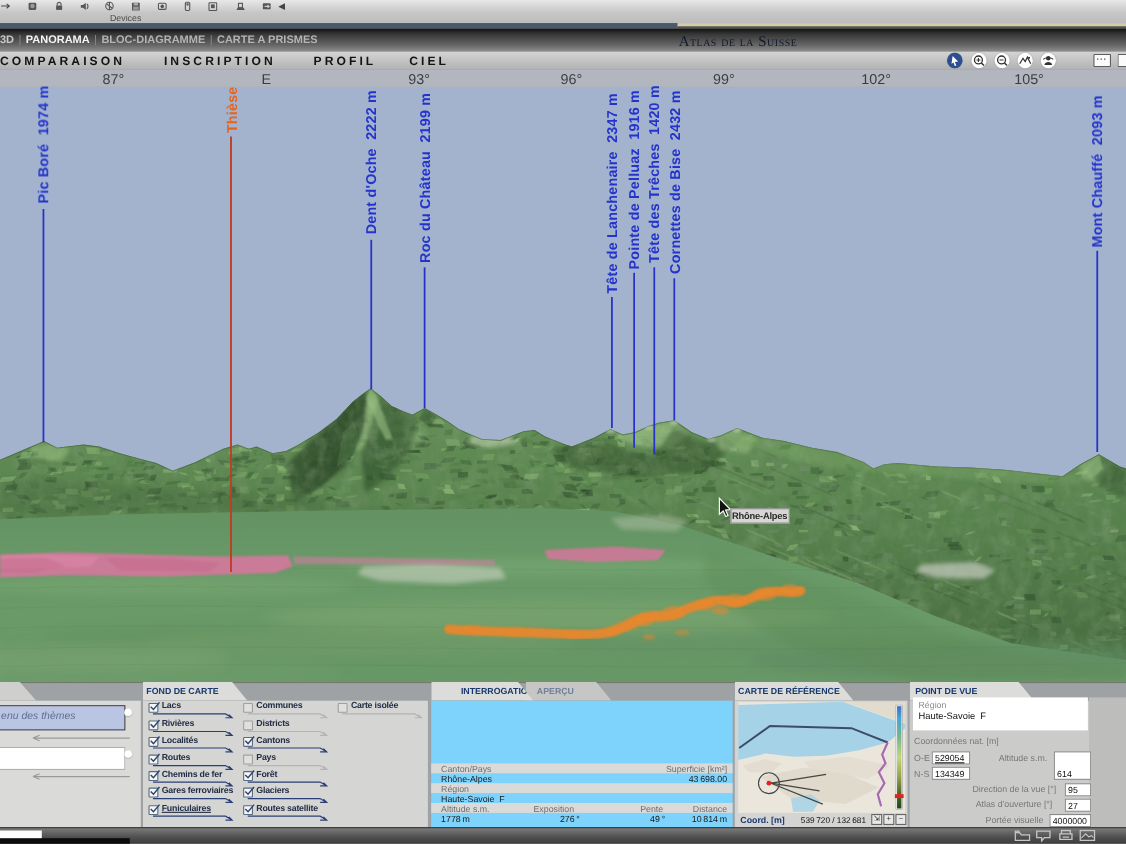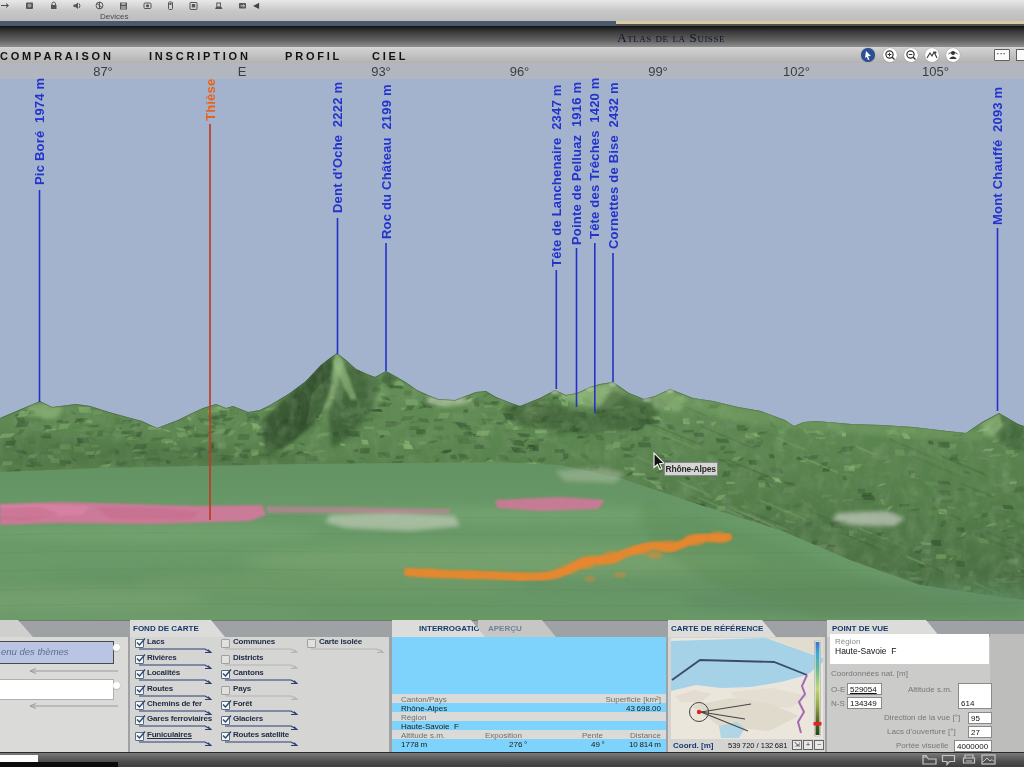--- a/index.html
+++ b/index.html
@@ -71,20 +71,21 @@
       <rect x="1" y="2" width="7" height="5.5" rx="0.8" fill="#555"></rect>
       <path d="M2.5 4.8 h4 M5.2 3.5 l1.5 1.3 l-1.5 1.3" stroke="#ccc" fill="none"></path>
     </svg>
 <div style="position:absolute;left:253px;top:1px;font-size:8px;color:#444;">◀</div>
 <div id="devlbl">Devices</div>
 </div>
 <div id="band-l" class="abs"></div>
 <div id="band-r1" class="abs"></div>
 <div id="band-r2" class="abs"></div>
 <div id="titlebar" class="abs">
+<div id="tbmenu"><b style="color:#c9c9c9">3D</b><span class="sep">|</span><b>PANORAMA</b><span class="sep">|</span>BLOC-DIAGRAMME<span class="sep">|</span>CARTE A PRISMES</div>
 <div id="apptitle">Atlas de la Suisse</div>
 </div>
 <div id="menurow" class="abs">
 <div class="mi" style="left:0px">COMPARAISON</div>
 <div class="mi" style="left:149px">INSCRIPTION</div>
 <div class="mi" style="left:285px">PROFIL</div>
 <div class="mi" style="left:372px">CIEL</div>
 </div>
 <div class="toolc" style="left:861px;background:#2c4f93;"><svg width="14" height="14">
       <path d="M5 3 L10 8 L7 8.3 L8.5 11.5 L7 12 L5.8 8.8 L4 10 Z" fill="#fff"></path>
@@ -1562,21 +1563,21 @@
 <div style="position:absolute;left:163px;top:-3px;width:34px;height:118px;background:#bdbdbb;"></div>
 <div style="position:absolute;left:4px;top:32px;font-size:8px;color:#77777a;">Coordonnées nat. [m]</div>
 <div style="position:absolute;font-size:8px;color:#77777a;left:4px;top:48px;">O-E</div>
     <div style="position:absolute;background:#fff;border:1px solid #8a8a8a;font-size:8px;color:#111;padding:1px 0 0 2px;left:20px;top:46px;width:31px;height:9px;text-decoration:underline;">529054</div>
 <div style="position:absolute;font-size:8px;color:#77777a;left:81px;top:48px;">Altitude s.m.</div>
     <div style="position:absolute;background:#fff;border:1px solid #8a8a8a;font-size:8px;color:#111;padding:15px 0 0 2px;left:131px;top:46px;width:30px;height:9px;">614</div>
 <div style="position:absolute;font-size:8px;color:#77777a;left:4px;top:62px;">N-S</div>
     <div style="position:absolute;background:#fff;border:1px solid #8a8a8a;font-size:8px;color:#111;padding:1px 0 0 2px;left:20px;top:60px;width:31px;height:9px;">134349</div>
 <div style="position:absolute;font-size:8px;color:#77777a;left:57px;top:76px;">Direction de la vue [°]</div>
     <div style="position:absolute;background:#fff;border:1px solid #8a8a8a;font-size:8px;color:#111;padding:1px 0 0 2px;left:141px;top:75px;width:20px;height:9px;">95</div>
-<div style="position:absolute;font-size:8px;color:#77777a;left:60px;top:90px;">Lacs d'ouverture [°]</div>
+<div style="position:absolute;font-size:8px;color:#77777a;left:60px;top:90px;">Atlas d'ouverture [°]</div>
     <div style="position:absolute;background:#fff;border:1px solid #8a8a8a;font-size:8px;color:#111;padding:1px 0 0 2px;left:141px;top:89px;width:20px;height:9px;">27</div>
 <div style="position:absolute;font-size:8px;color:#77777a;left:69px;top:104px;">Portée visuelle</div>
     <div style="position:absolute;background:#fff;border:1px solid #8a8a8a;font-size:8px;color:#111;padding:1px 0 0 2px;left:127px;top:103px;width:34px;height:9px;">4000000</div>
 </div>
 <div class="abs" style="left:0;top:752px;width:1024px;height:15px;background:linear-gradient(#7a7a7a,#4e4e4e 60%,#3e3e3e);border-top:1px solid #2a2a2a;box-sizing:border-box;"></div>
 <div class="abs" style="left:0px;top:755px;width:38px;height:9px;background:#fdfdfd;"></div>
 <div class="abs" style="left:0;top:762px;width:118px;height:5px;background:#0c0c0c;"></div>
 <svg class="abs" style="left:922px;top:754px" width="15" height="11">
     <path d="M1 3 L5 3 L6.5 5 L14 5 L14 10 L1 10 Z M1 3 L1 1.5 L4 1.5 L5 3" fill="none" stroke="#c6c6c6" stroke-width="1.2"></path>
   </svg>

